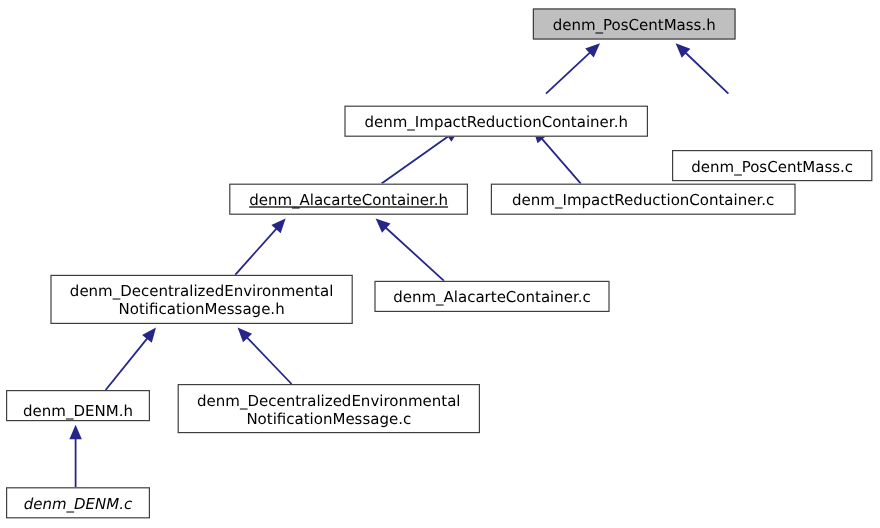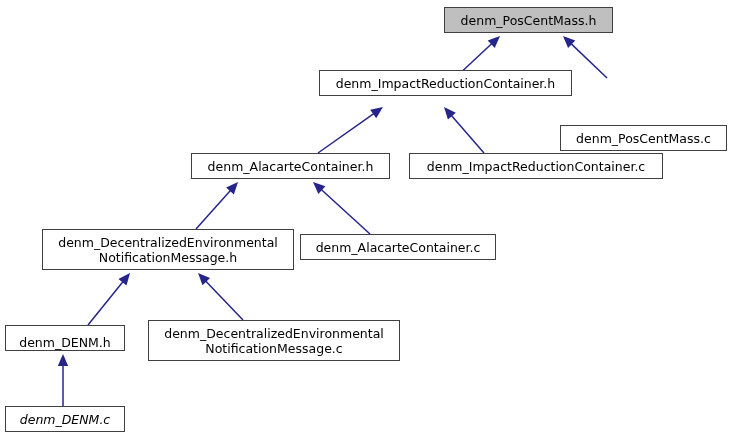--- a/index.html
+++ b/index.html
@@ -87,25 +87,25 @@
         <line x1="243" y1="320" x2="204.91571499126013" y2="280.2230801019828" stroke="#25258a" stroke-width="1.5"></line>
         <polygon points="198,273 210.05485964254322,278.0715243269241 202.5428563364811,285.26386791783466" fill="#25258a"></polygon>
       </g>
       <g>
         <line x1="63" y1="406" x2="63" y2="364" stroke="#25258a" stroke-width="1.5"></line>
         <polygon points="63,354 68.2,366 57.8,366" fill="#25258a"></polygon>
       </g>
     </svg>
   <div id="node-layer">
       <div class="node highlight" style="left: 444px; top: 7px; width: 169px; height: 26px;"><span class="label">denm_PosCentMass.h</span></div>
-      <div class="node" style="left: 287px; top: 70px; width: 253px; height: 26px; margin-left: 32px;"><span class="label">denm_ImpactReductionContainer.h</span></div>
+      <div class="node" style="left: 287px; top: 88px; width: 253px; height: 26px;"><span class="label">denm_ImpactReductionContainer.h</span></div>
       <div class="node" style="left: 560px; top: 78px; width: 167px; height: 26px; margin-top: 47px;"><span class="label">denm_PosCentMass.c</span></div>
-      <div class="node" style="left: 191px; top: 153px; width: 199px; height: 26px;"><span class="label">denm_AlacarteContainer.h</span></div>
+      <div class="node" style="left: 191px; top: 153px; width: 199px; height: 26px; text-decoration: underline;"><span class="label">denm_AlacarteContainer.h</span></div>
       <div class="node" style="left: 409px; top: 153px; width: 254px; height: 26px;"><span class="label">denm_ImpactReductionContainer.c</span></div>
       <div class="node" style="left: 42px; top: 229px; width: 252px; height: 41px;"><span class="label">denm_DecentralizedEnvironmental
 NotificationMessage.h</span></div>
-      <div class="node" style="left: 300px; top: 234px; width: 196px; height: 26px;"><span class="label">denm_AlacarteContainer.c</span></div>
+      <div class="node" style="left: 312px; top: 234px; width: 196px; height: 26px;"><span class="label">denm_AlacarteContainer.c</span></div>
       <div class="node" style="left: 5px; top: 325px; width: 120px; height: 26px; align-items: flex-end;"><span class="label">denm_DENM.h</span></div>
       <div class="node" style="left: 148px; top: 320px; width: 252px; height: 41px;"><span class="label">denm_DecentralizedEnvironmental
 NotificationMessage.c</span></div>
       <div class="node" style="left: 5px; top: 406px; width: 120px; height: 26px; font-style: italic;"><span class="label">denm_DENM.c</span></div>
     </div>
 </div>
 
 </body></html>

